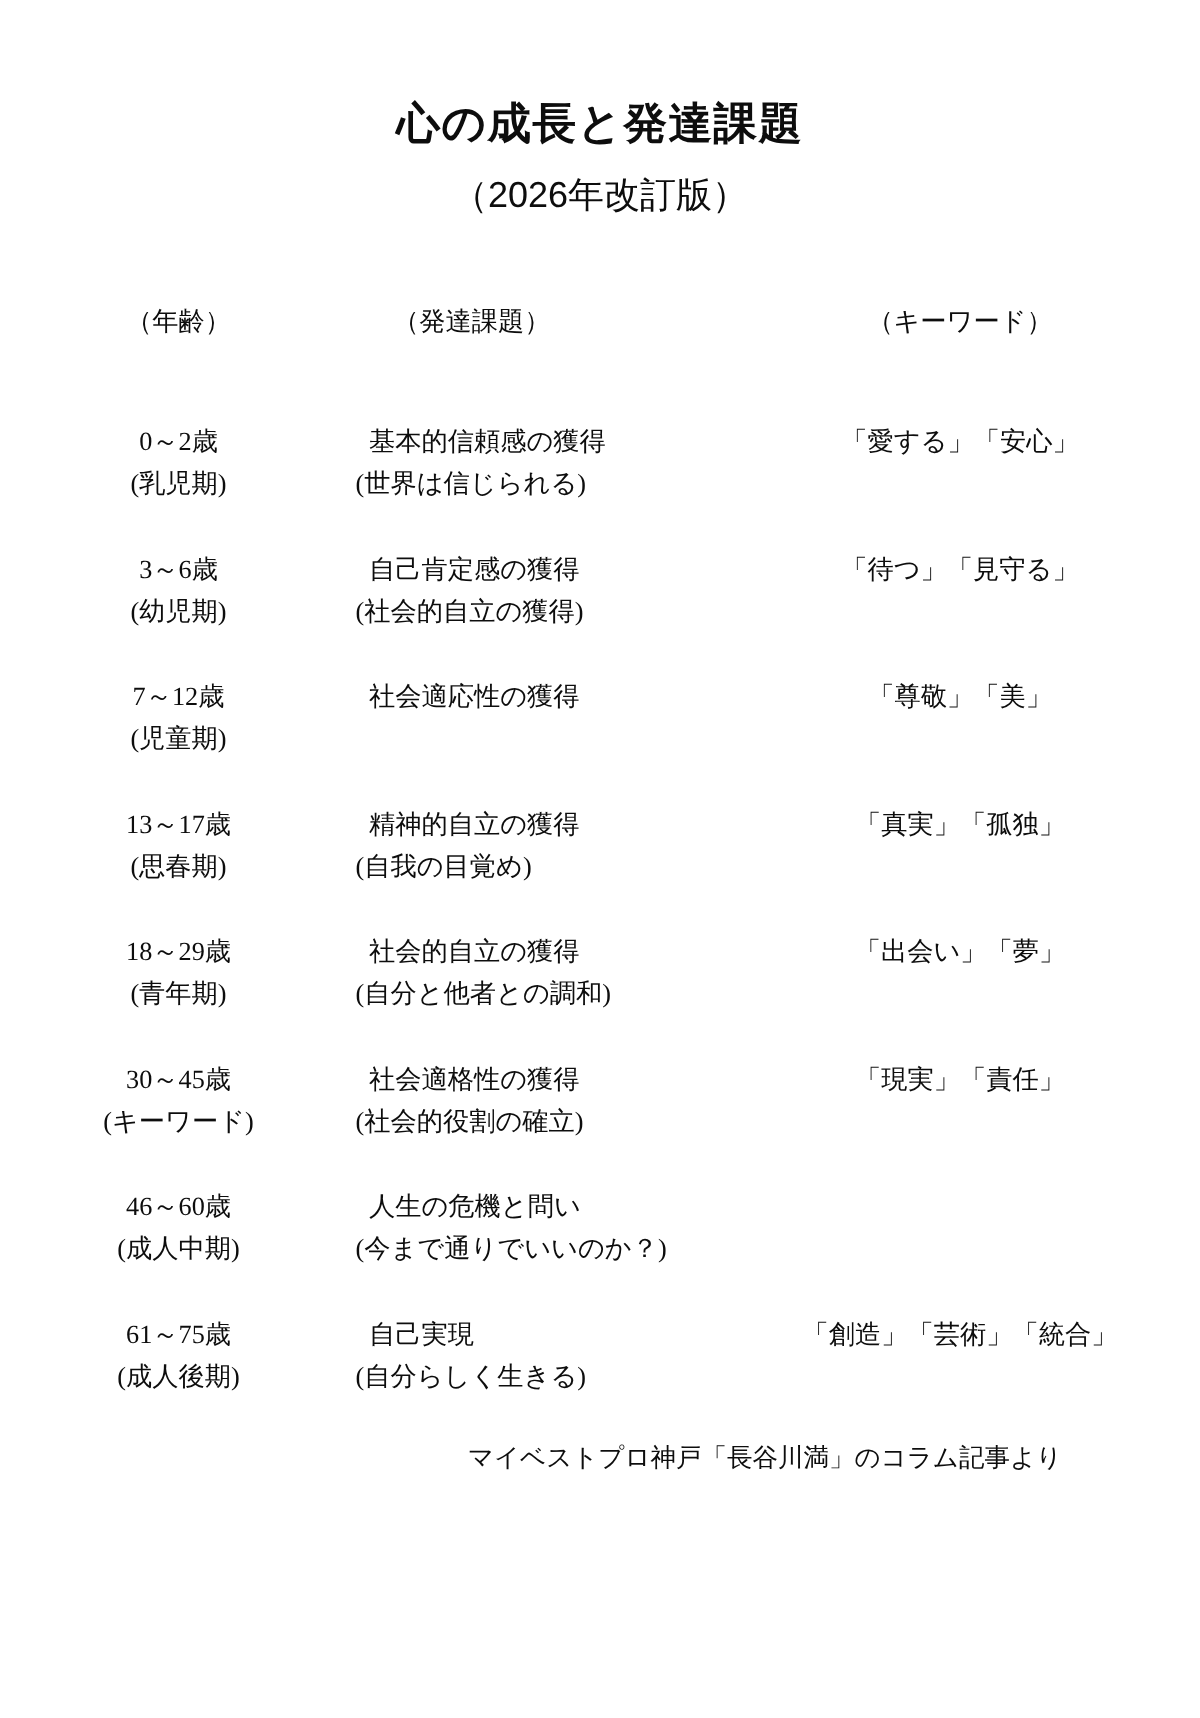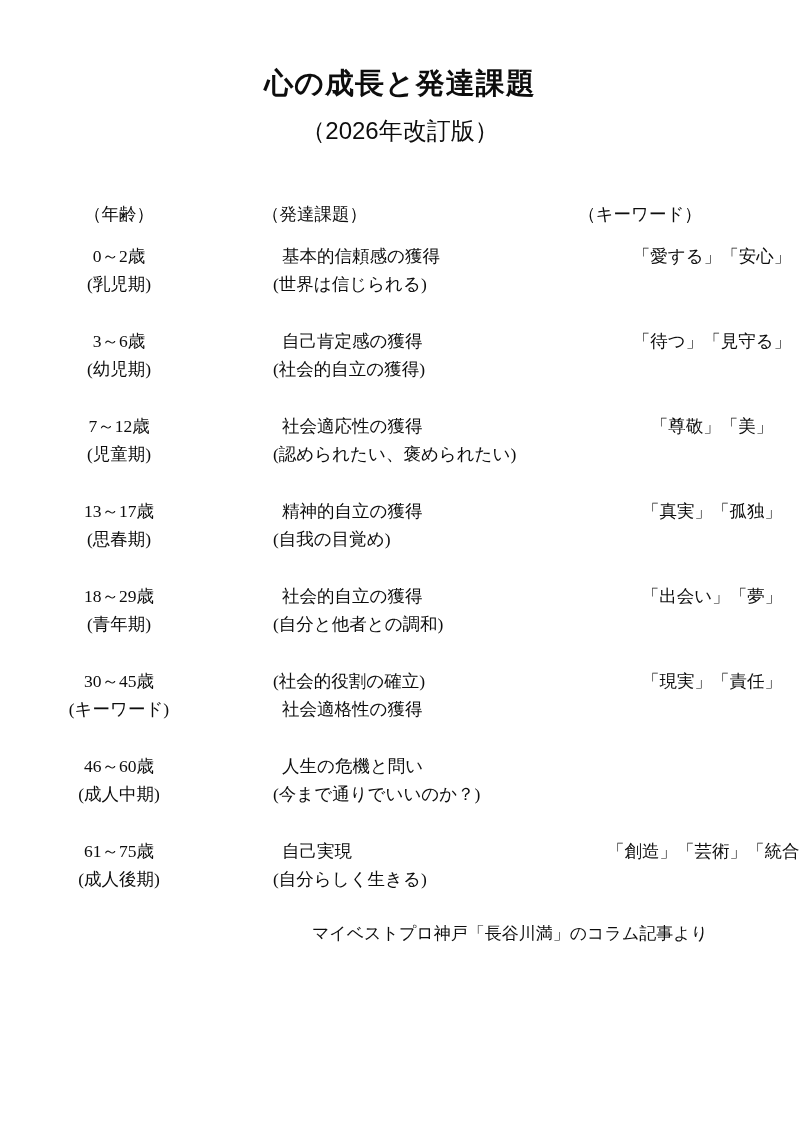--- a/index.html
+++ b/index.html
@@ -34,22 +34,22 @@
     white-space: nowrap;
   }
   .table {
     margin: 55px 0 0 60px;
     font-size: 17.5px;
   }
   .hrow, .row {
     display: grid;
     grid-template-columns: 118px 312px 300px;
   }
-  .hrow { margin-bottom: 14px; }
-  .row  { margin-bottom: 29px; gap: 36px; }
+  .hrow { margin-bottom: 52px; }
+  .row  { margin-bottom: 29px; }
   .line {
     height: 28px;
     line-height: 28px;
     white-space: nowrap;
   }
   .cell-age  { text-align: center; }
   .cell-task { padding-left: 59px; }
   .cell-task .main { padding-left: 9px; }
   .cell-kw   { text-align: center; }
   .h-task    { padding-left: 84px; }
@@ -104,21 +104,20 @@
       <div class="cell-kw line">「待つ」「見守る」</div>
     </div>
 
     <div class="row">
       <div class="cell-age">
         <div class="line">7～12歳</div>
         <div class="line">(児童期)</div>
       </div>
       <div class="cell-task">
         <div class="line main">社会適応性の獲得</div>
-        <div class="line">(認められたい、褒められたい)</div>
       </div>
       <div class="cell-kw line">「尊敬」「美」</div>
     </div>
 
     <div class="row">
       <div class="cell-age">
         <div class="line">13～17歳</div>
         <div class="line">(思春期)</div>
       </div>
       <div class="cell-task">
@@ -139,22 +138,22 @@
       </div>
       <div class="cell-kw line">「出会い」「夢」</div>
     </div>
 
     <div class="row">
       <div class="cell-age">
         <div class="line">30～45歳</div>
         <div class="line">(キーワード)</div>
       </div>
       <div class="cell-task">
+        <div class="line main">社会適格性の獲得</div>
         <div class="line">(社会的役割の確立)</div>
-        <div class="line main">社会適格性の獲得</div>
       </div>
       <div class="cell-kw line">「現実」「責任」</div>
     </div>
 
     <div class="row">
       <div class="cell-age">
         <div class="line">46～60歳</div>
         <div class="line">(成人中期)</div>
       </div>
       <div class="cell-task">

